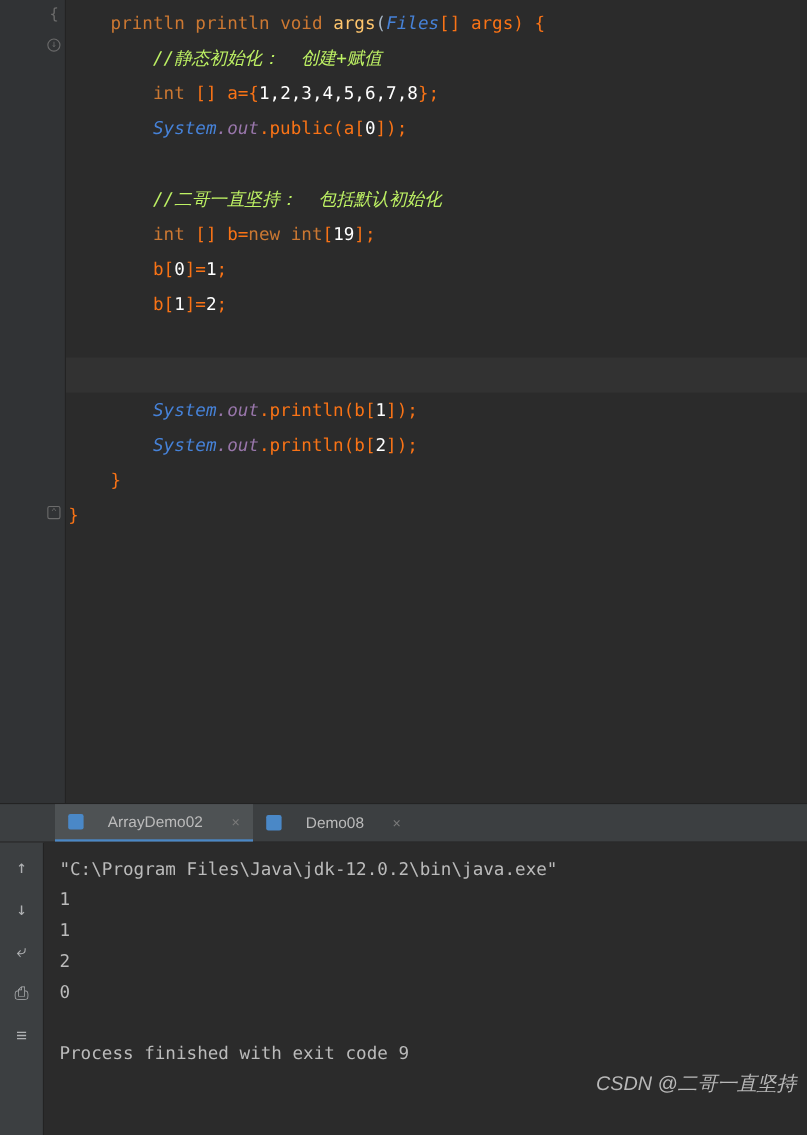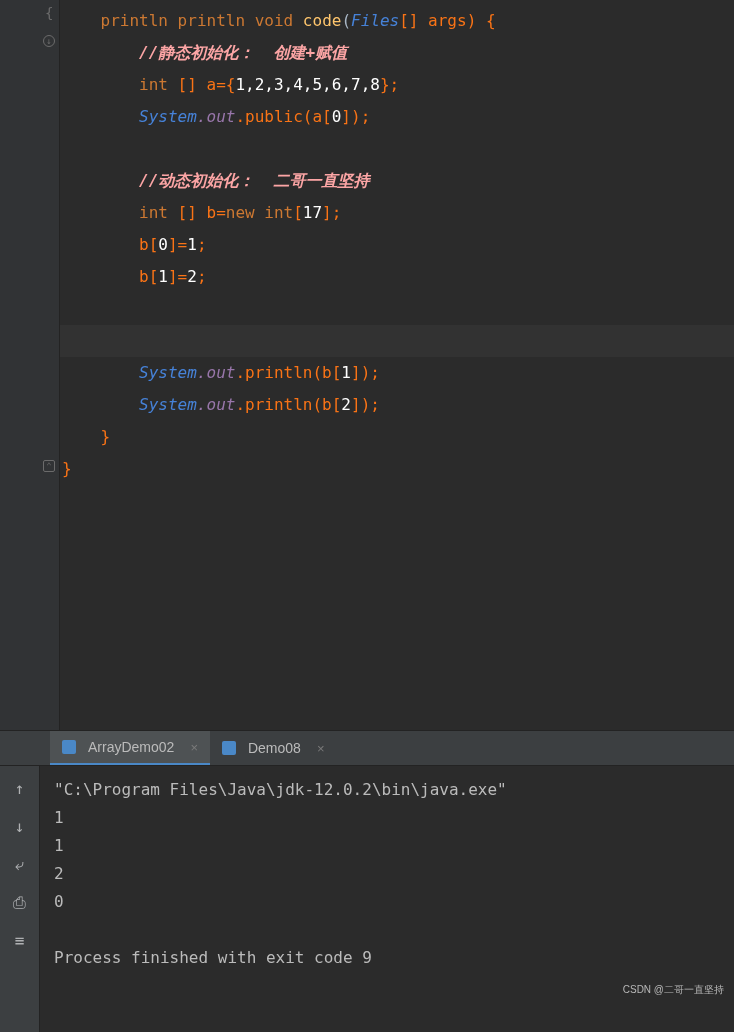--- a/index.html
+++ b/index.html
@@ -74,39 +74,39 @@
       left: 60px;
       right: 0;
       height: 32px;
       background: #323232;
       top: 325px;
     }
     .k-orange { color: #cc7832; }
     .k-blue { color: #4682d8; font-style: italic; }
     .k-yellow { color: #ffc66d; }
     .k-num { color: #ffffff; }
-    .k-comment-blue { color: #fca5a5; font-style: italic; font-weight:700; }
+    .k-comment-blue { color: #bef264; font-style: italic; font-weight:400; }
     .k-purple { color: #9876aa; font-style: italic; }
     .k-plain { color: #f97316; }
     
     .tabs-bar {
       background: #3c3f41;
       height: 36px;
       display: flex;
       align-items: center;
       border-top: 1px solid #232323;
       border-bottom: 1px solid #232323;
       padding-left: 50px;
     }
     .tab {
       display: flex;
       align-items: center;
       padding: 0 12px;
       height: 100%;
-      gap: 12px;
+      gap: 22px;
       color: #bbbbbb;
       font-size: 14px;
       font-family: sans-serif;
       cursor: pointer;
     }
     .tab.active {
       background: #4e5254;
       border-bottom: 2px solid #4a88c7;
     }
     .tab-icon {
@@ -154,41 +154,42 @@
       font-size: 16px;
       line-height: 28px;
       color: #bbbbbb;
       white-space: pre;
     }
     .watermark {
       position: absolute;
       bottom: 35px;
       right: 10px;
       color: #b8b8b8;
-      font-size: 10px;
+      font-size: 18px;
       font-family: sans-serif;
+      font-style: italic;
     }
   </style>
 </head>
 <body>
 
 <div class="editor-area">
   <div class="gutter">
     <span class="gutter-open-brace">{</span>
     <span class="gutter-arrow">↓</span>
     <span class="gutter-close-circle">⌃</span>
   </div>
   <div class="highlight-line"></div>
-  <div class="code">    <span class="k-orange">println</span> <span class="k-orange">println</span> <span class="k-orange">void</span> <span class="k-yellow">code</span>(<span class="k-blue">Files</span><span class="k-plain">[] args) {</span>
+  <div class="code">    <span class="k-orange">println</span> <span class="k-orange">println</span> <span class="k-orange">void</span> <span class="k-yellow">args</span>(<span class="k-blue">Files</span><span class="k-plain">[] args) {</span>
         <span class="k-comment-blue">//静态初始化：  创建+赋值</span>
         <span class="k-orange">int</span><span class="k-plain"> [] a={</span><span class="k-num">1,2,3,4,5,6,7,8</span><span class="k-plain">};</span>
         <span class="k-blue">System</span><span class="k-purple">.out</span><span class="k-plain">.public(a[</span><span class="k-num">0</span><span class="k-plain">]);</span>
 
-        <span class="k-comment-blue">//动态初始化：  二哥一直坚持</span>
-        <span class="k-orange">int</span><span class="k-plain"> [] b=</span><span class="k-orange">new</span><span class="k-orange"> int</span><span class="k-plain">[</span><span class="k-num">17</span><span class="k-plain">];</span>
+        <span class="k-comment-blue">//二哥一直坚持：  包括默认初始化</span>
+        <span class="k-orange">int</span><span class="k-plain"> [] b=</span><span class="k-orange">new</span><span class="k-orange"> int</span><span class="k-plain">[</span><span class="k-num">19</span><span class="k-plain">];</span>
         <span class="k-plain">b[</span><span class="k-num">0</span><span class="k-plain">]=</span><span class="k-num">1</span><span class="k-plain">;</span>
         <span class="k-plain">b[</span><span class="k-num">1</span><span class="k-plain">]=</span><span class="k-num">2</span><span class="k-plain">;</span>
 
         <span class="k-blue">System</span><span class="k-purple">.out</span><span class="k-plain">.println(b[</span><span class="k-num">0</span><span class="k-plain">]);</span>
         <span class="k-blue">System</span><span class="k-purple">.out</span><span class="k-plain">.println(b[</span><span class="k-num">1</span><span class="k-plain">]);</span>
         <span class="k-blue">System</span><span class="k-purple">.out</span><span class="k-plain">.println(b[</span><span class="k-num">2</span><span class="k-plain">]);</span>
     <span class="k-plain">}</span>
 <span class="k-plain">}</span></div>
 </div>
 

